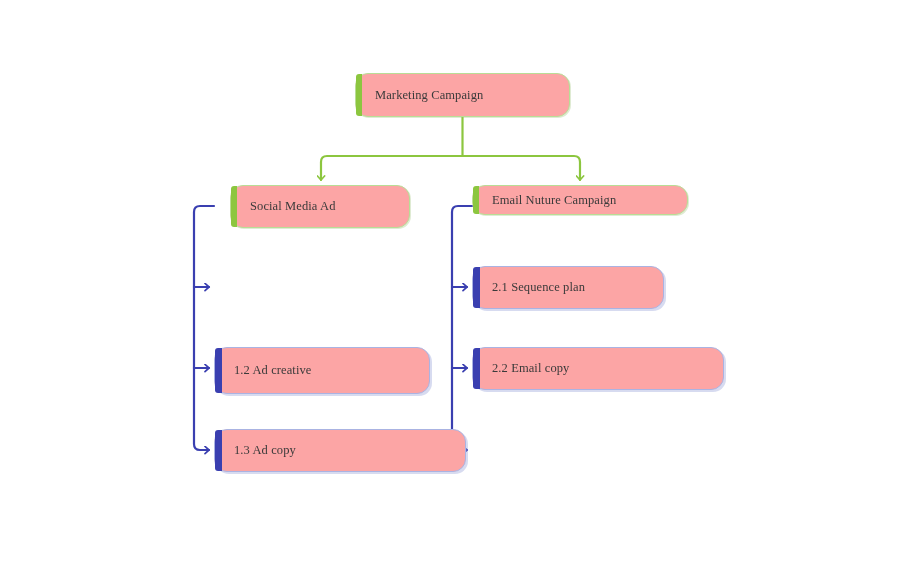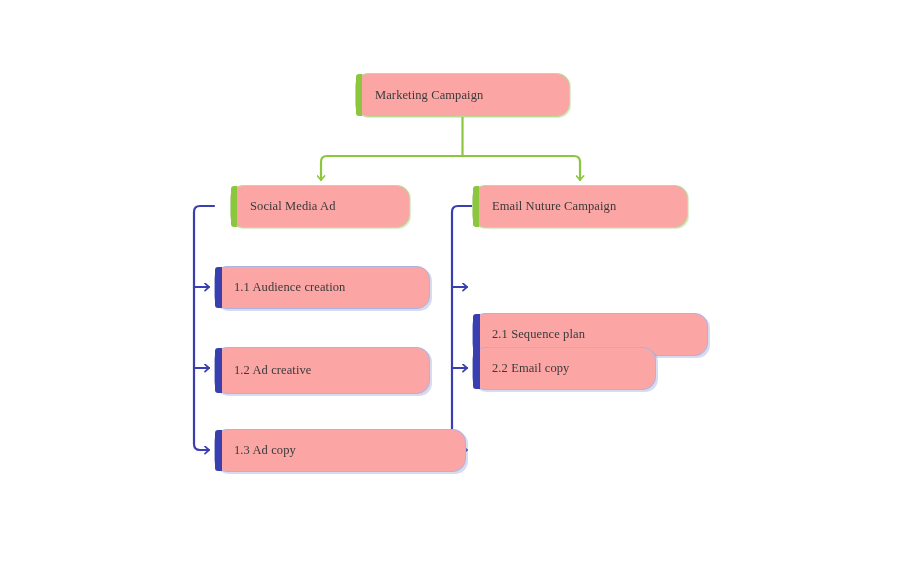--- a/index.html
+++ b/index.html
@@ -121,44 +121,40 @@
   <div class="node green" style="left:355px; top:73px; width:215px; height:44px;">
     <span class="accent"></span>
     <span class="label">Marketing Campaign</span>
   </div>
 
   <div class="node green" style="left:214px; top:185px; width:180px; height:43px;margin-left:16px;">
     <span class="accent"></span>
     <span class="label">Social Media Ad</span>
   </div>
 
-  <div class="node green" style="left:472px; top:185px; width:216px; height:43px;">
+  <div class="node green" style="left:472px; top:185px; width:216px; height:30px;">
     <span class="accent"></span>
     <span class="label">Email Nuture Campaign</span>
   </div>
 
-  <div class="node blue" style="left:214px; top:266px; width:216px; height:43px;">
-    <span class="accent"></span>
-    <span class="label">1.1 Audience creation</span>
-  </div>
 
   <div class="node blue" style="left:214px; top:347px; width:216px; height:47px;">
     <span class="accent"></span>
     <span class="label">1.2 Ad creative</span>
   </div>
 
   <div class="node blue" style="left:214px; top:429px; width:252px; height:43px;">
     <span class="accent"></span>
     <span class="label">1.3 Ad copy</span>
   </div>
 
-  <div class="node blue" style="left:472px; top:266px; width:236px; height:43px;margin-top:47px;">
+  <div class="node blue" style="left:472px; top:266px; width:192px; height:43px;">
     <span class="accent"></span>
     <span class="label">2.1 Sequence plan</span>
   </div>
 
-  <div class="node blue" style="left:472px; top:347px; width:184px; height:43px;">
+  <div class="node blue" style="left:472px; top:347px; width:252px; height:43px;">
     <span class="accent"></span>
     <span class="label">2.2 Email copy</span>
   </div>
 
 
 </div>
 
 </body></html>

